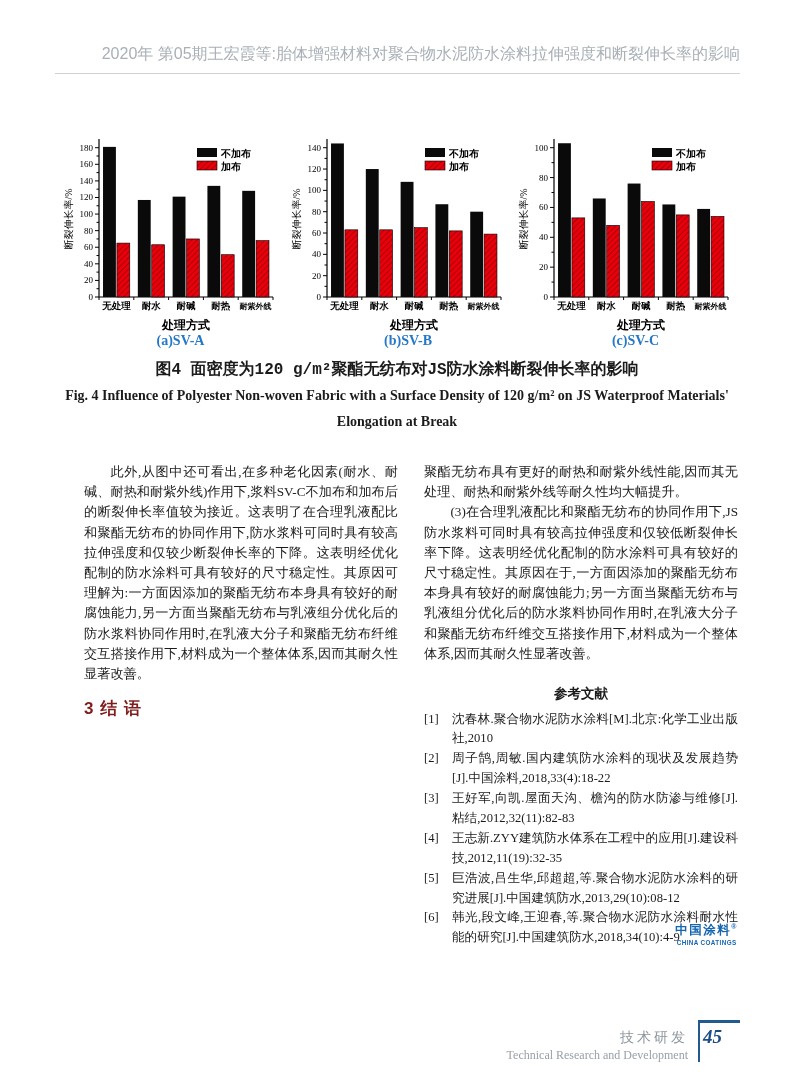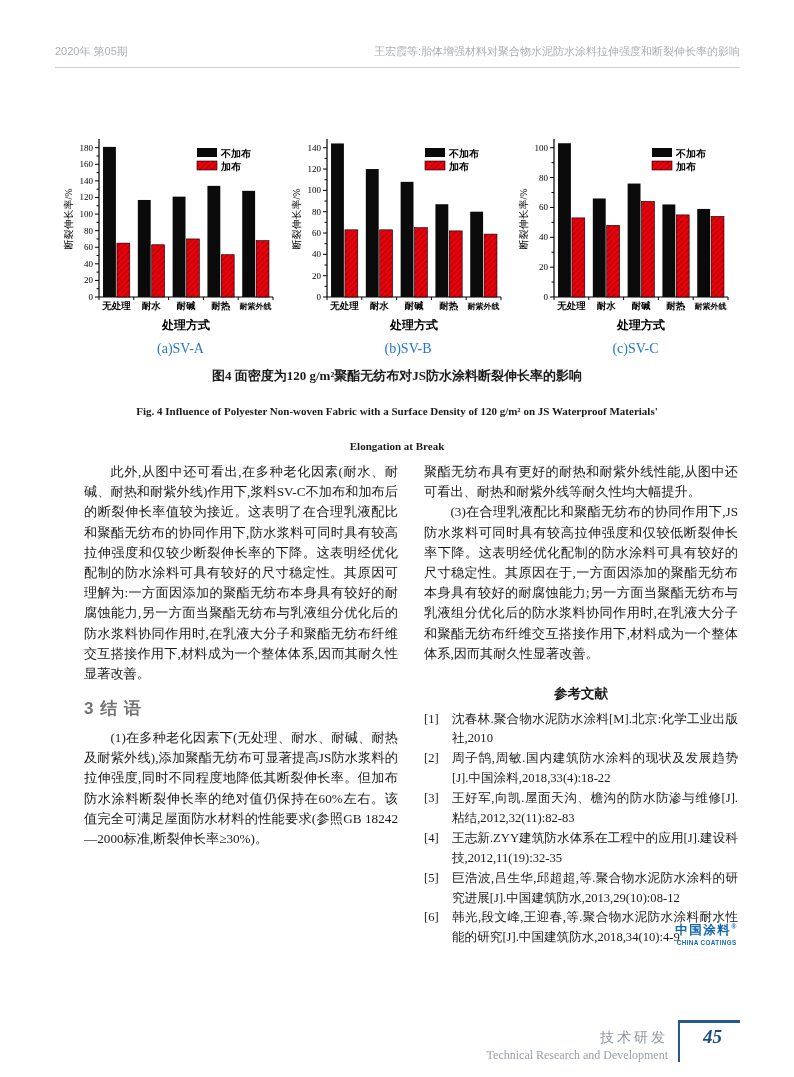--- a/index.html
+++ b/index.html
@@ -1,60 +1,60 @@
 <!DOCTYPE html>
 <html><head>
 <meta charset="utf-8">
 <style>
   html,body{margin:0;padding:0;background:#ffffff;}
   .page{position:relative;width:794px;height:1077px;background:#fff;overflow:hidden;
         font-family:"Liberation Serif","DejaVu Serif",serif;color:#1b1b1b;}
 
   
-  .header{position:absolute;top:44px;left:55px;right:54px;display:flex;justify-content:space-between;
+  .header{position:absolute;top:44px;left:55px;right:54px;display:flex;justify-content:flex-end;
           align-items:flex-end;padding-bottom:8px;border-bottom:1px solid #cdd2d6;
-          color:#a9b0b6;font-size:11px;font-family:"Liberation Sans","DejaVu Sans",sans-serif;}
+          color:#a9b0b6;font-size:16px;font-family:"Liberation Sans","DejaVu Sans",sans-serif;}
 
   
   .figure-area{position:absolute;top:136px;left:60px;width:674px;}
   .charts-row{display:flex;justify-content:space-between;}
   .chart-box{width:219px;text-align:center;}
   .chart-canvas svg{display:block;margin:0 auto;}
   svg text{font-family:"Liberation Serif","DejaVu Serif",serif;fill:#000;}
-  .chart-sub{color:#2478c8;font-size:14px;margin-top:9px;padding-left:22px;}
+  .chart-sub{color:#2478c8;font-size:14px;margin-top:1px;padding-left:22px;font-weight:bold;}
   .fig-caps{margin-top:10px;text-align:center;}
-  .fig-cap-cn{font-weight:bold;font-size:13px;}
-  .fig-cap-en{font-weight:bold;font-size:11px;margin-top:18px;line-height:1.5;}
+  .fig-cap-cn{font-weight:bold;font-size:16px;font-family:Liberation Mono, monospace;}
+  .fig-cap-en{font-weight:bold;font-size:14px;margin-top:5px;line-height:1.5;}
 
   
   .columns{position:absolute;top:462px;left:84px;width:654px;display:flex;gap:26px;}
   .col{width:315px;font-size:13.2px;line-height:1.53;text-align:justify;}
   .col p{margin:0;}
   .indent{text-indent:2em;}
-  .section-heading{color:#737373;font-size:17px;font-weight:bold;margin:12px 0 6px;
+  .section-heading{color:#7f1d1d;font-size:17px;font-weight:bold;margin:12px 0 16px;
                    font-family:"Liberation Sans","DejaVu Sans",sans-serif;letter-spacing:1px;}
 
   
   .refs{margin-top:20px;position:relative;}
   .refs-title{text-align:center;font-weight:bold;font-size:13.5px;margin:4px 0 5px;}
   .ref-item{position:relative;padding-left:28px;font-size:12.6px;line-height:1.58;}
   .ref-num{position:absolute;left:0;}
   .logo{position:absolute;right:0;bottom:1px;text-align:center;color:#1565b0;
         font-family:"Liberation Sans","DejaVu Sans",sans-serif;}
   .logo-cn{font-size:12.5px;font-weight:bold;letter-spacing:1.5px;line-height:1;}
   .logo-cn sup{font-size:7px;}
   .logo-en{font-size:6.3px;font-weight:bold;letter-spacing:0.4px;margin-top:1px;}
 
   
   .footer{position:absolute;right:54px;bottom:14px;display:flex;align-items:flex-start;}
   .footer-labels{text-align:right;color:#98a0a7;margin-right:10px;padding-top:9px;
                  font-family:Liberation Serif, serif;}
   .footer-cn{font-size:14px;letter-spacing:3px;color:#8d959c;}
   .footer-en{font-size:12px;margin-top:1px;}
-  .pagenum-box{border-top:3px solid #24598f;border-left:2px solid #24598f;padding:3px 18px 14px 23px;}
+  .pagenum-box{border-top:3px solid #24598f;border-left:2px solid #24598f;padding:3px 18px 14px 3px;}
   .pagenum{color:#1c4d86;font-size:19px;font-weight:bold;font-style:italic;}
 </style>
 </head>
 <body>
 
 <div class="page">
 
   <div class="header">
     <span>2020年 第05期</span>
     <span>王宏霞等:胎体增强材料对聚合物水泥防水涂料拉伸强度和断裂伸长率的影响</span>
@@ -262,24 +262,23 @@
       <div class="fig-cap-cn">图4 面密度为120 g/m²聚酯无纺布对JS防水涂料断裂伸长率的影响</div>
       <div class="fig-cap-en">Fig. 4  Influence of Polyester Non-woven Fabric with a Surface Density of 120 g/m² on JS Waterproof Materials'</div>
       <div class="fig-cap-en">Elongation at Break</div>
     </div>
   </div>
 
   <div class="columns">
     <div class="col">
       <p class="indent">此外,从图中还可看出,在多种老化因素(耐水、耐碱、耐热和耐紫外线)作用下,浆料SV-C不加布和加布后的断裂伸长率值较为接近。这表明了在合理乳液配比和聚酯无纺布的协同作用下,防水浆料可同时具有较高拉伸强度和仅较少断裂伸长率的下降。这表明经优化配制的防水涂料可具有较好的尺寸稳定性。其原因可理解为:一方面因添加的聚酯无纺布本身具有较好的耐腐蚀能力,另一方面当聚酯无纺布与乳液组分优化后的防水浆料协同作用时,在乳液大分子和聚酯无纺布纤维交互搭接作用下,材料成为一个整体体系,因而其耐久性显著改善。</p>
       <div class="section-heading">3 结 语</div>
-      <p class="indent">(1)在多种老化因素下(无处理、耐水、耐碱、耐热及耐紫外线),添加聚酯无纺布可显著提高JS防水浆料的拉伸强度,同时不同程度地降低其断裂伸长率。但加布防水涂料断裂伸长率的绝对值仍保持在60%左右。该值完全可满足屋面防水材料的性能要求(参照GB 18242—2000标准,断裂伸长率≥30%)。</p>
     </div>
     <div class="col">
-      <p>聚酯无纺布具有更好的耐热和耐紫外线性能,从图中还可看出、耐热和耐紫外线等耐久性均大幅提升。</p>
+      <p>聚酯无纺布具有更好的耐热和耐紫外线性能,因而其无处理、耐热和耐紫外线等耐久性均大幅提升。</p>
       <p class="indent">(3)在合理乳液配比和聚酯无纺布的协同作用下,JS防水浆料可同时具有较高拉伸强度和仅较低断裂伸长率下降。这表明经优化配制的防水涂料可具有较好的尺寸稳定性。其原因在于,一方面因添加的聚酯无纺布本身具有较好的耐腐蚀能力;另一方面当聚酯无纺布与乳液组分优化后的防水浆料协同作用时,在乳液大分子和聚酯无纺布纤维交互搭接作用下,材料成为一个整体体系,因而其耐久性显著改善。</p>
       <div class="refs">
         <div class="refs-title">参考文献</div>
         <div>
             <div class="ref-item"><span class="ref-num">[1]</span><span>沈春林.聚合物水泥防水涂料[M].北京:化学工业出版社,2010</span></div>
             <div class="ref-item"><span class="ref-num">[2]</span><span>周子鹄,周敏.国内建筑防水涂料的现状及发展趋势[J].中国涂料,2018,33(4):18-22</span></div>
             <div class="ref-item"><span class="ref-num">[3]</span><span>王好军,向凯.屋面天沟、檐沟的防水防渗与维修[J].粘结,2012,32(11):82-83</span></div>
             <div class="ref-item"><span class="ref-num">[4]</span><span>王志新.ZYY建筑防水体系在工程中的应用[J].建设科技,2012,11(19):32-35</span></div>
             <div class="ref-item"><span class="ref-num">[5]</span><span>巨浩波,吕生华,邱超超,等.聚合物水泥防水涂料的研究进展[J].中国建筑防水,2013,29(10):08-12</span></div>
             <div class="ref-item"><span class="ref-num">[6]</span><span>韩光,段文峰,王迎春,等.聚合物水泥防水涂料耐水性能的研究[J].中国建筑防水,2018,34(10):4-9</span></div>

